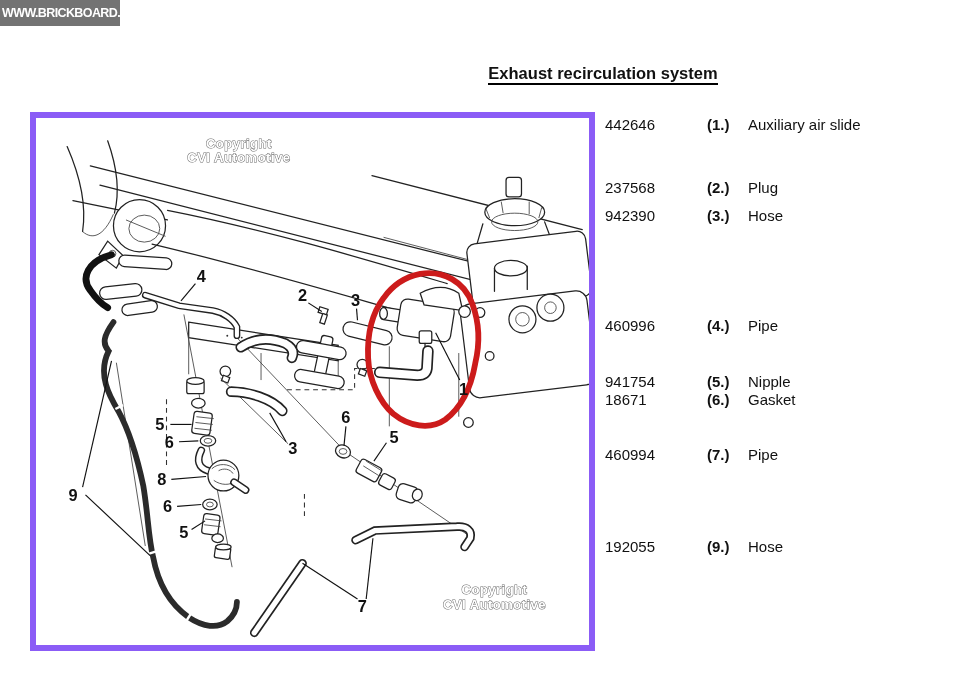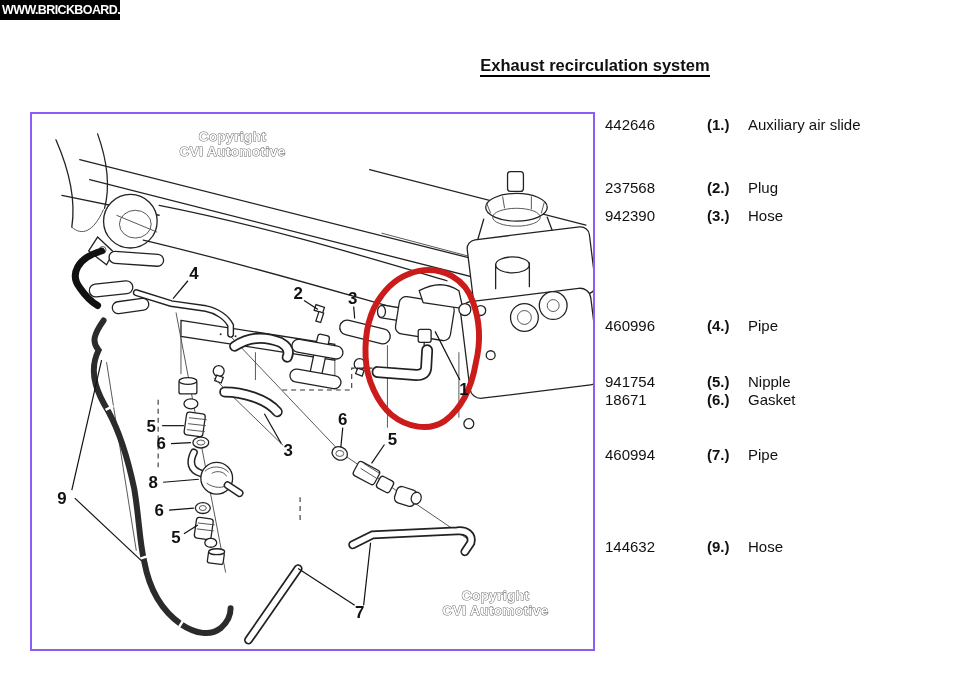--- a/index.html
+++ b/index.html
@@ -1,26 +1,26 @@
 <!DOCTYPE html>
 <html><head>
 <meta charset="utf-8">
 <style>
   html,body{margin:0;padding:0;background:#ffffff;}
   .page{position:relative;width:977px;height:689px;background:#fff;overflow:hidden;
         font-family:"Liberation Sans", sans-serif;color:#111;}
-  .logo{position:absolute;left:0;top:0;width:120px;height:20px;background:#000000;
+  .logo{position:absolute;left:0;top:0;width:120px;height:26px;background:#737373;
         display:flex;align-items:center;}
   .logo span{color:#fff;font-size:12.5px;font-weight:bold;letter-spacing:-0.6px;
         padding-left:2px;white-space:nowrap;font-family:"Liberation Sans", sans-serif;}
-  .title{position:absolute;left:420px;top:56px;width:350px;margin:0;
+  .title{position:absolute;left:420px;top:56px;width:350px;margin:8px;
         text-align:center;font-size:16.5px;font-weight:bold;}
   .title span{border-bottom:2px solid #000;padding-bottom:1px;}
   .diagram-box{position:absolute;left:30px;top:112px;width:565px;height:539px;
-        border:2px solid #8b5cf6;box-sizing:border-box;background:#fff;}
+        border:6px solid #8b5cf6;box-sizing:border-box;background:#fff;padding-left:8px;}
   .diagram-box svg{display:block;width:100%;height:100%;}
   .parts{position:absolute;left:605px;top:0;width:365px;height:689px;}
   .part-row{position:absolute;left:0;width:365px;height:18px;font-size:15px;line-height:18px;}
   .part-number{position:absolute;left:0;}
   .part-index{position:absolute;left:102px;font-weight:bold;}
   .part-name{position:absolute;left:143px;text-align:center;}
   
   .ln{stroke:#222;stroke-width:1.3;fill:none;stroke-linecap:round;}
   .lnthin{stroke:#444;stroke-width:0.9;fill:none;}
   .lead{stroke:#111;stroke-width:1.2;fill:none;}
@@ -282,18 +282,18 @@
         <span class="part-number">18671</span>
         <span class="part-index">(6.)</span>
         <span class="part-name">Gasket</span>
       </div>
       <div class="part-row" style="top: 446px;">
         <span class="part-number">460994</span>
         <span class="part-index">(7.)</span>
         <span class="part-name">Pipe</span>
       </div>
       <div class="part-row" style="top: 538px;">
-        <span class="part-number">144632</span>
+        <span class="part-number">192055</span>
         <span class="part-index">(9.)</span>
         <span class="part-name">Hose</span>
       </div>
     </div>
 </div>
 
 </body></html>

